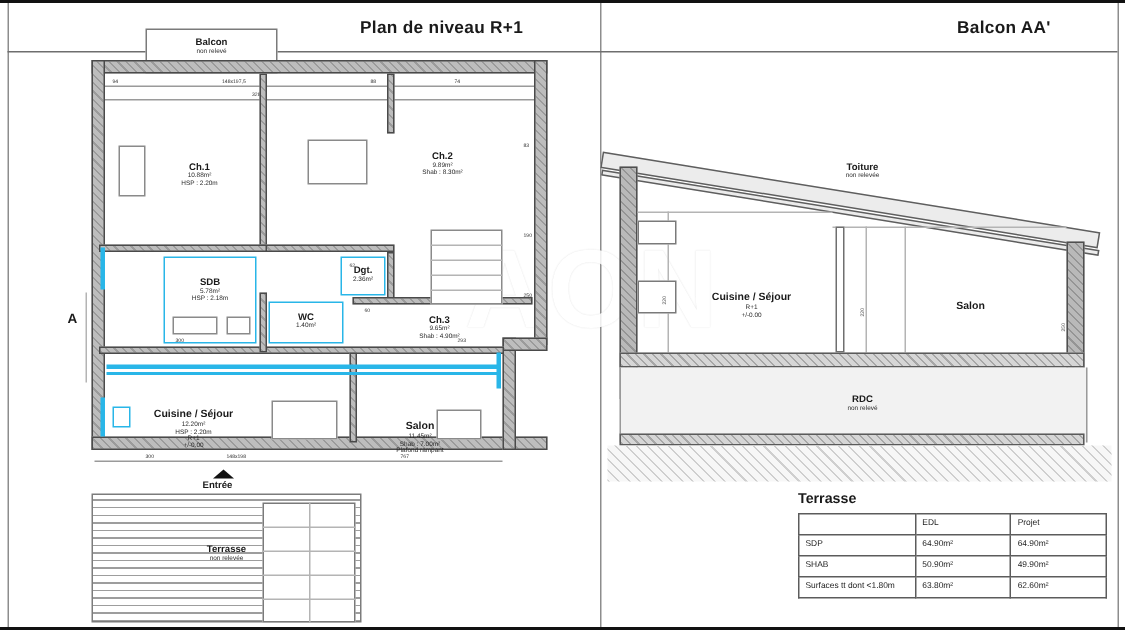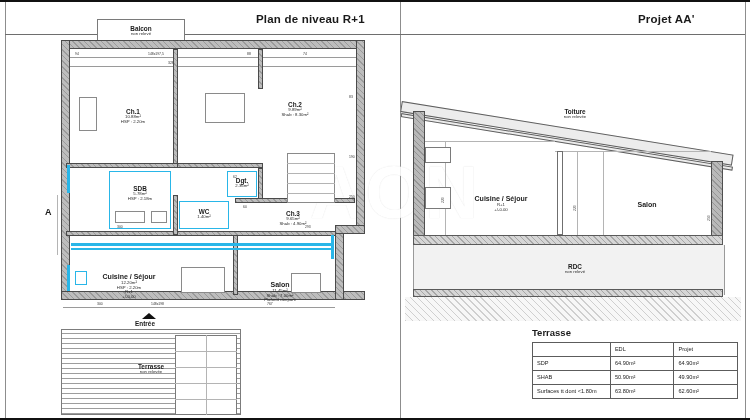--- a/index.html
+++ b/index.html
@@ -6,21 +6,21 @@
   body{width:750px;height:420px;overflow:hidden;
        font-family:"Liberation Sans",sans-serif;color:#1a1a1a;}
   .sheet{position:relative;width:750px;height:420px;box-sizing:border-box;
          border-top:2px solid #111;border-bottom:2px solid #111;background:#fff;}
   .divider{position:absolute;top:0;bottom:0;width:0;border-left:1px solid #8d8d8d;}
   .d1{left:5px;}
   .d2{left:400px;}
   .d3{left:745px;}
   .title-rule{position:absolute;left:5px;right:5px;top:32px;height:0;border-top:1px solid #6e6e6e;}
   .title{position:absolute;font-size:11.5px;font-weight:bold;letter-spacing:.2px;top:11px;}
-  .title-left{left:256px;}
+  .title-left{left:240px;}
   .title-right{left:638px;}
 
   
   .plan{position:absolute;left:5px;top:33px;width:395px;height:385px;}
   .wall{position:absolute;background:#bdbdbd;
         background-image:repeating-linear-gradient(45deg,#9b9b9b 0 1px,transparent 1px 4px);
         border:1px solid #4a4a4a;box-sizing:border-box;}
   .thin{position:absolute;background:#fff;border:1px solid #7a7a7a;box-sizing:border-box;}
   .lbl{position:absolute;text-align:center;line-height:1.12;white-space:nowrap;}
   .lbl .n{font-size:6.4px;font-weight:bold;}
@@ -72,21 +72,21 @@
 <body>
 
 <div class="sheet">
 
   <div class="divider d1"></div>
   <div class="divider d2"></div>
   <div class="divider d3"></div>
   <div class="title-rule"></div>
 
   <div class="title title-left">Plan de niveau R+1</div>
-  <div class="title title-right">Projet AA'</div>
+  <div class="title title-right">Balcon AA'</div>
 
   <div class="wm">AON</div>
 
   <div class="plan">
 
     <div class="thin" style="left:92px;top:-16px;width:88px;height:30px;"></div>
     <div class="lbl" style="left:96px;top:-10px;width:80px;">
       <div class="n">Balcon</div>
       <div class="s">non relevé</div>
     </div>

